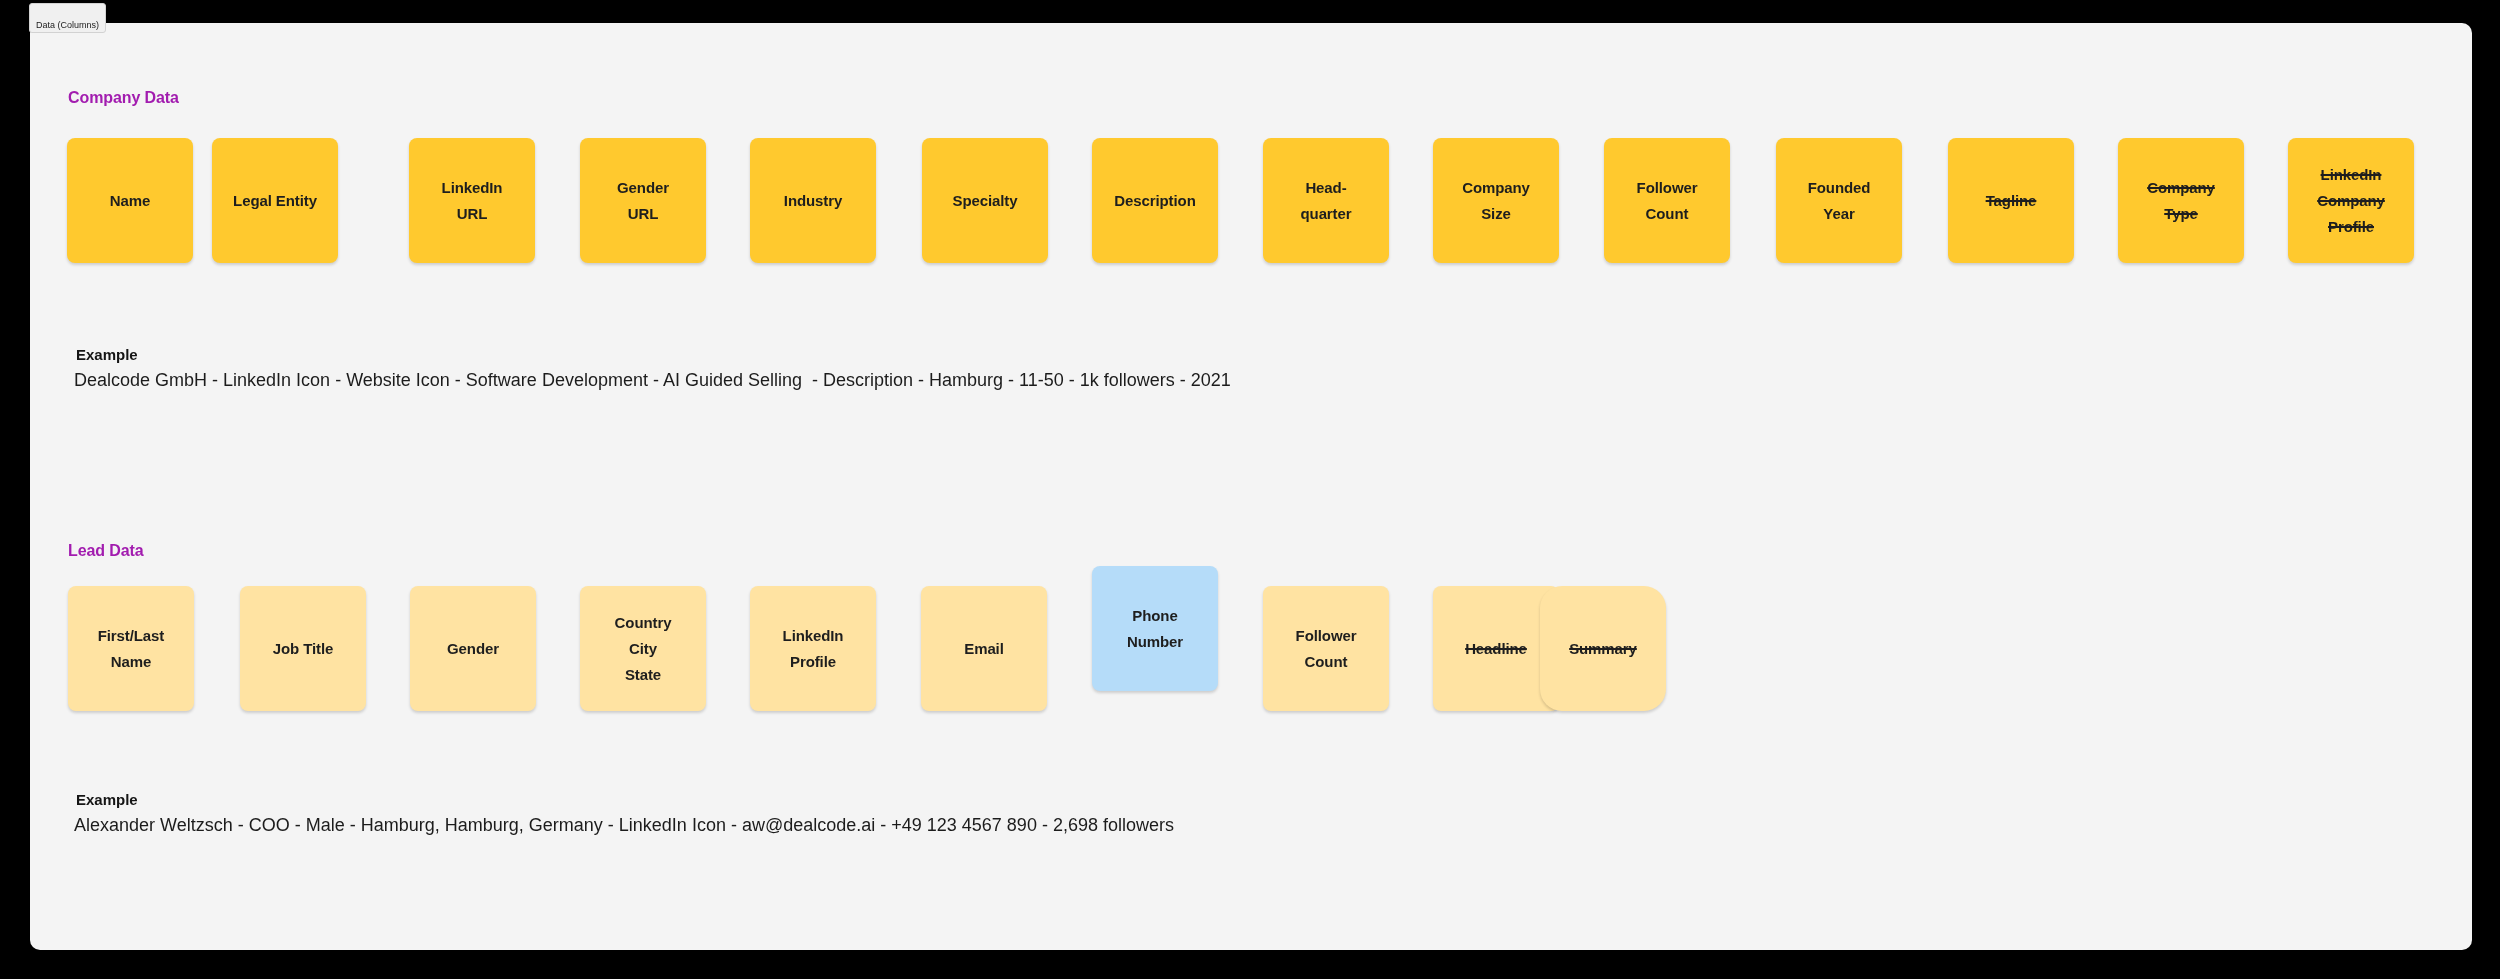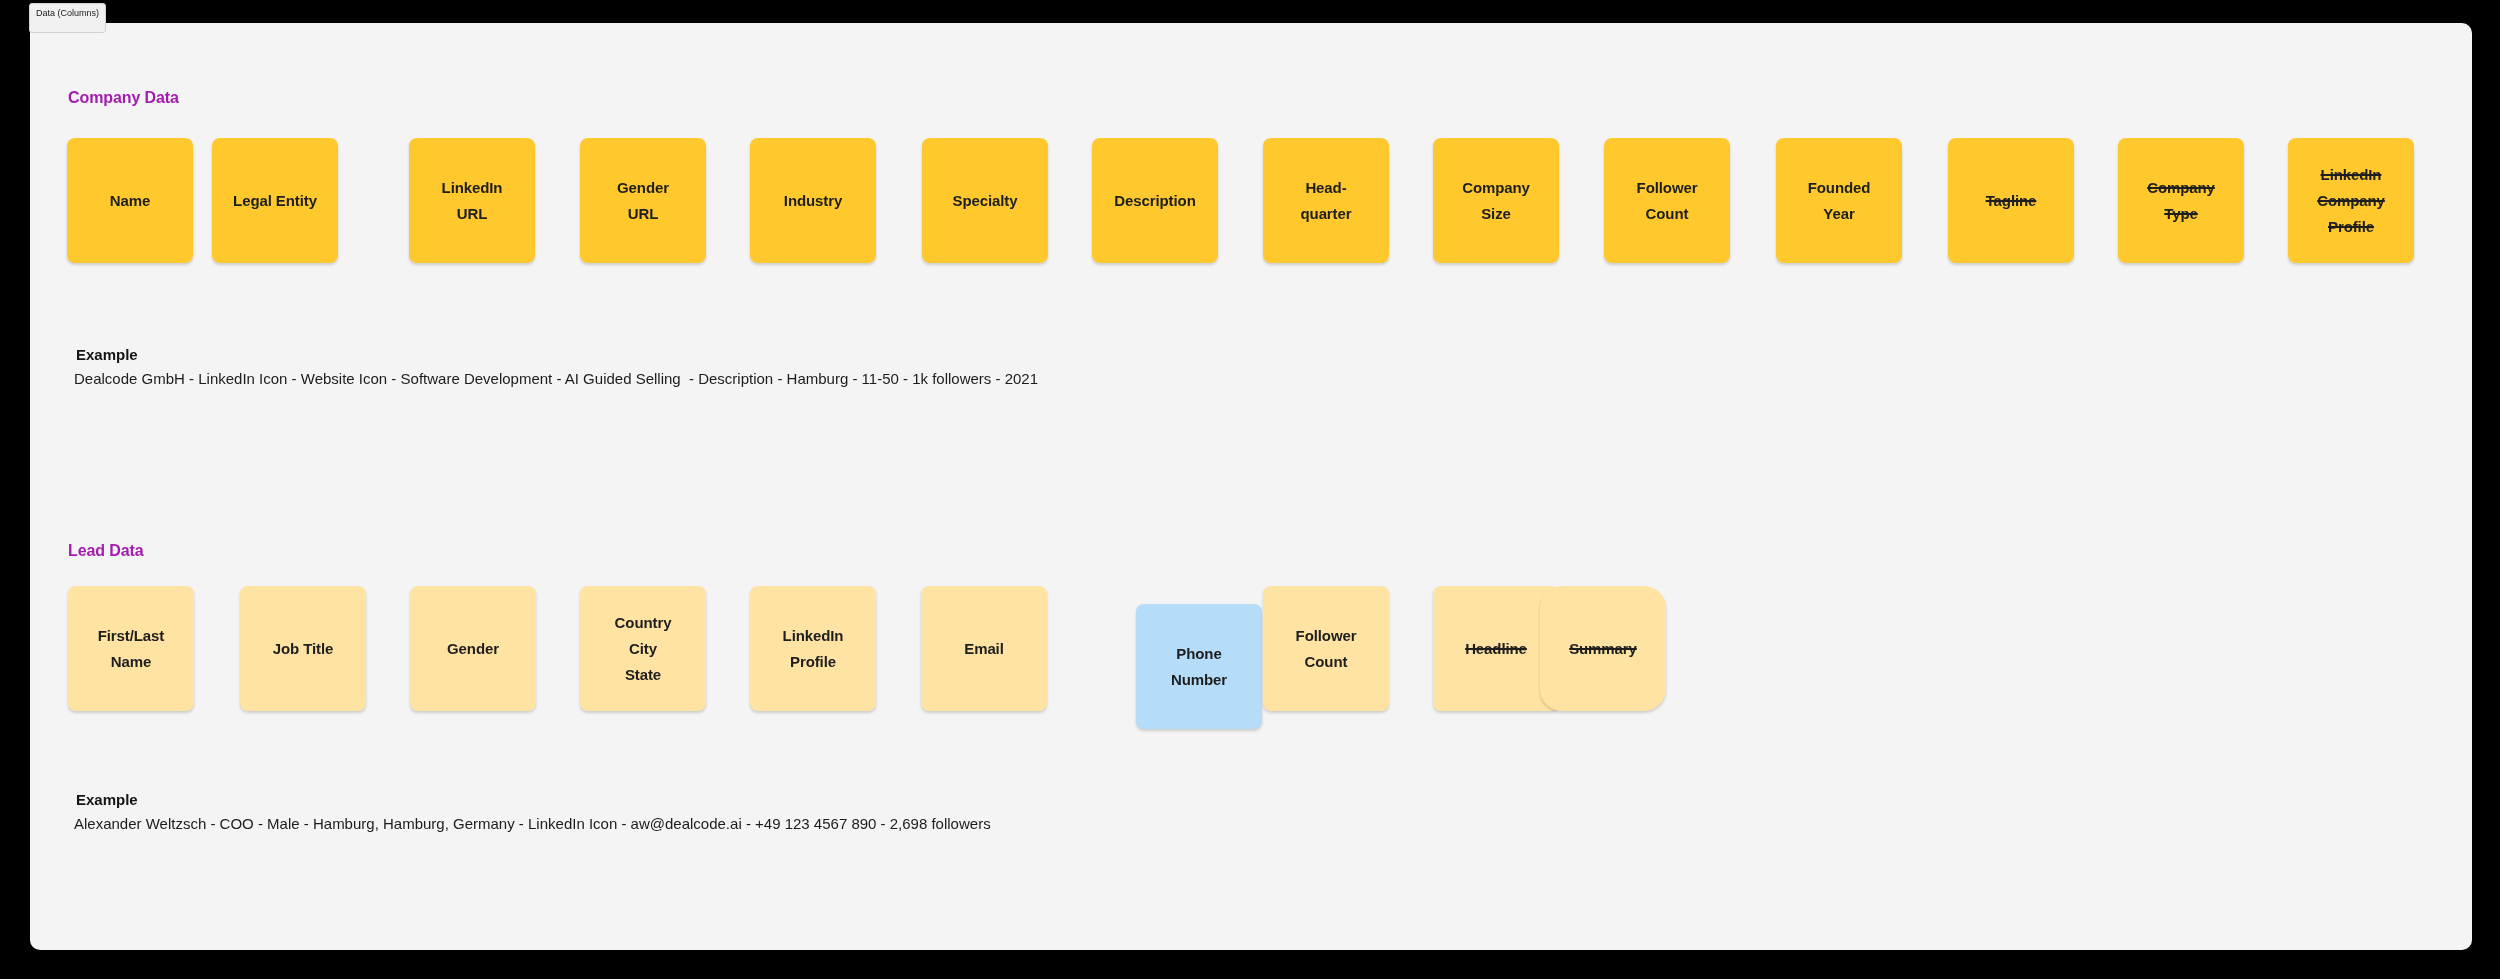--- a/index.html
+++ b/index.html
@@ -22,21 +22,21 @@
     left: 29px;
     top: 3px;
     height: 30px;
     box-sizing: border-box;
     background: #F0F0F0;
     border: 1px solid #d2d2d2;
     border-radius: 3px;
     font-size: 9px;
     line-height: 18px;
     color: #1c1c1c;
-    padding: 0 6px;
+    padding: 12px 6px;
     white-space: nowrap;
     z-index: 2;
   }
   .panel {
     position: absolute;
     left: 30px;
     top: 23px;
     width: 2442px;
     height: 927px;
     background: var(--panel-bg, #F4F4F4);
@@ -59,21 +59,21 @@
     margin: 0;
     font-size: 15px;
     font-weight: bold;
     line-height: 1.1;
     color: #151515;
   }
   .example-text {
     position: absolute;
     left: 44px;
     margin: 0;
-    font-size: 15px;
+    font-size: 18px;
     font-weight: normal;
     line-height: 1.2;
     color: #1c1c1c;
     white-space: pre-wrap;
   }
   .sticky {
     position: absolute;
     width: 126px;
     height: 125px;
     box-sizing: border-box;
@@ -142,21 +142,21 @@
           <div class="sticky color-pale_yellow" style="left: 38px; top: 563px;">First/Last
 Name</div>
           <div class="sticky color-pale_yellow" style="left: 210px; top: 563px; text-align: right;">Job Title</div>
           <div class="sticky color-pale_yellow" style="left: 380px; top: 563px;">Gender</div>
           <div class="sticky color-pale_yellow" style="left: 550px; top: 563px;">Country
 City
 State</div>
           <div class="sticky color-pale_yellow" style="left: 720px; top: 563px;">LinkedIn
 Profile</div>
           <div class="sticky color-pale_yellow" style="left: 891px; top: 563px;">Email</div>
-          <div class="sticky color-blue" style="left: 1062px; top: 581px; margin-left: 44px;">Phone
+          <div class="sticky color-blue" style="left: 1062px; top: 543px;">Phone
 Number</div>
           <div class="sticky color-pale_yellow" style="left: 1233px; top: 563px;">Follower
 Count</div>
           <div class="sticky color-pale_yellow strike" style="left: 1403px; top: 563px;">Headline</div>
           <div class="sticky color-pale_yellow strike" style="left: 1510px; top: 563px; border-radius: 22px;">Summary</div>
         </div>
       <h3 class="example-label" style="top: 769px;">Example</h3>
       <p class="example-text" style="top: 792px;">Alexander Weltzsch - COO - Male - Hamburg, Hamburg, Germany - LinkedIn Icon - aw@dealcode.ai - +49 123 4567 890 - 2,698 followers</p>
     </div>
 

